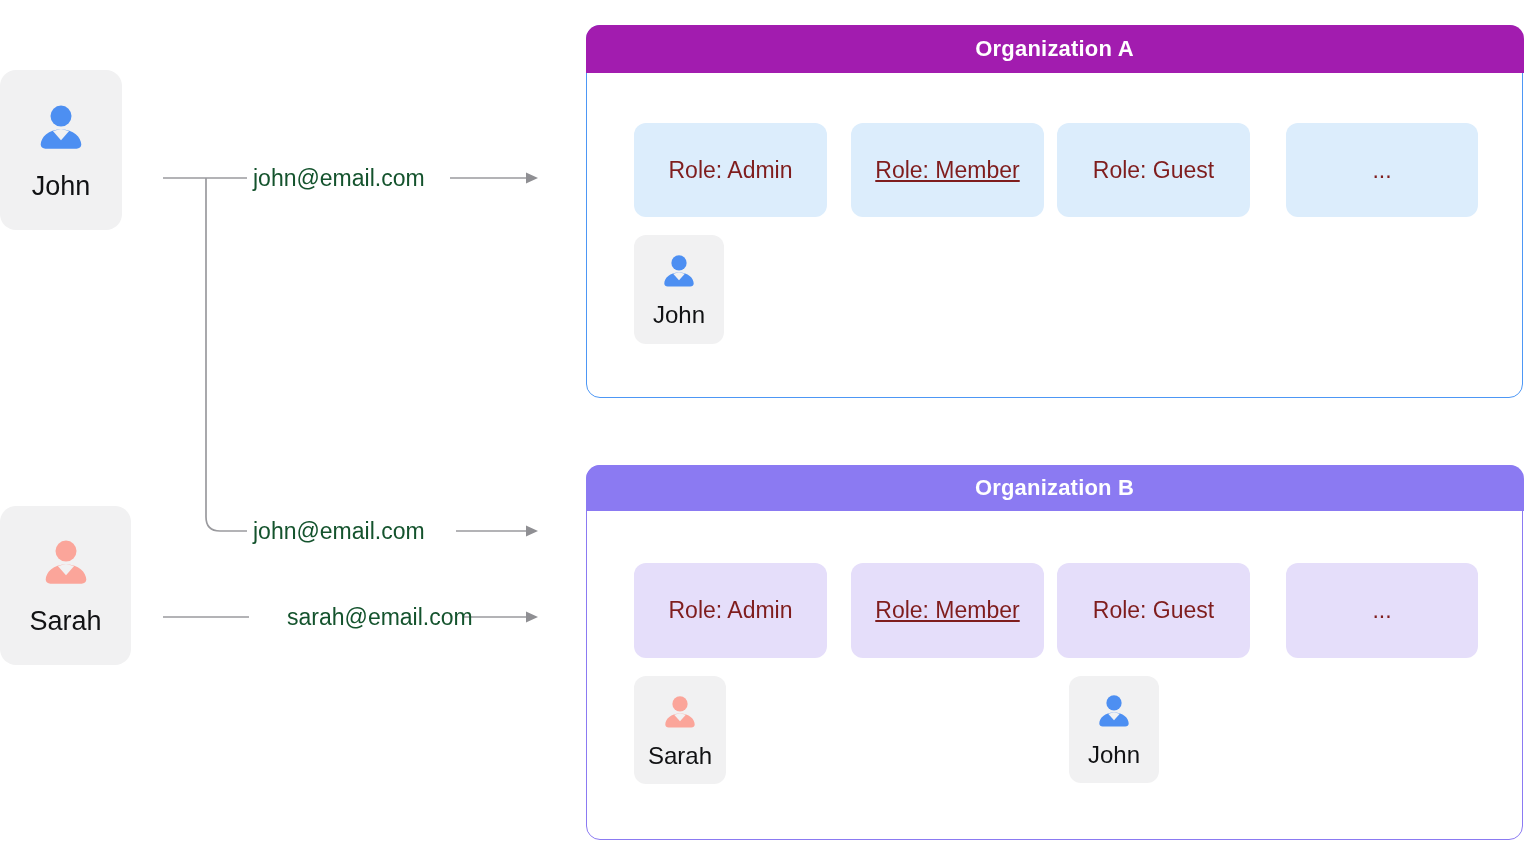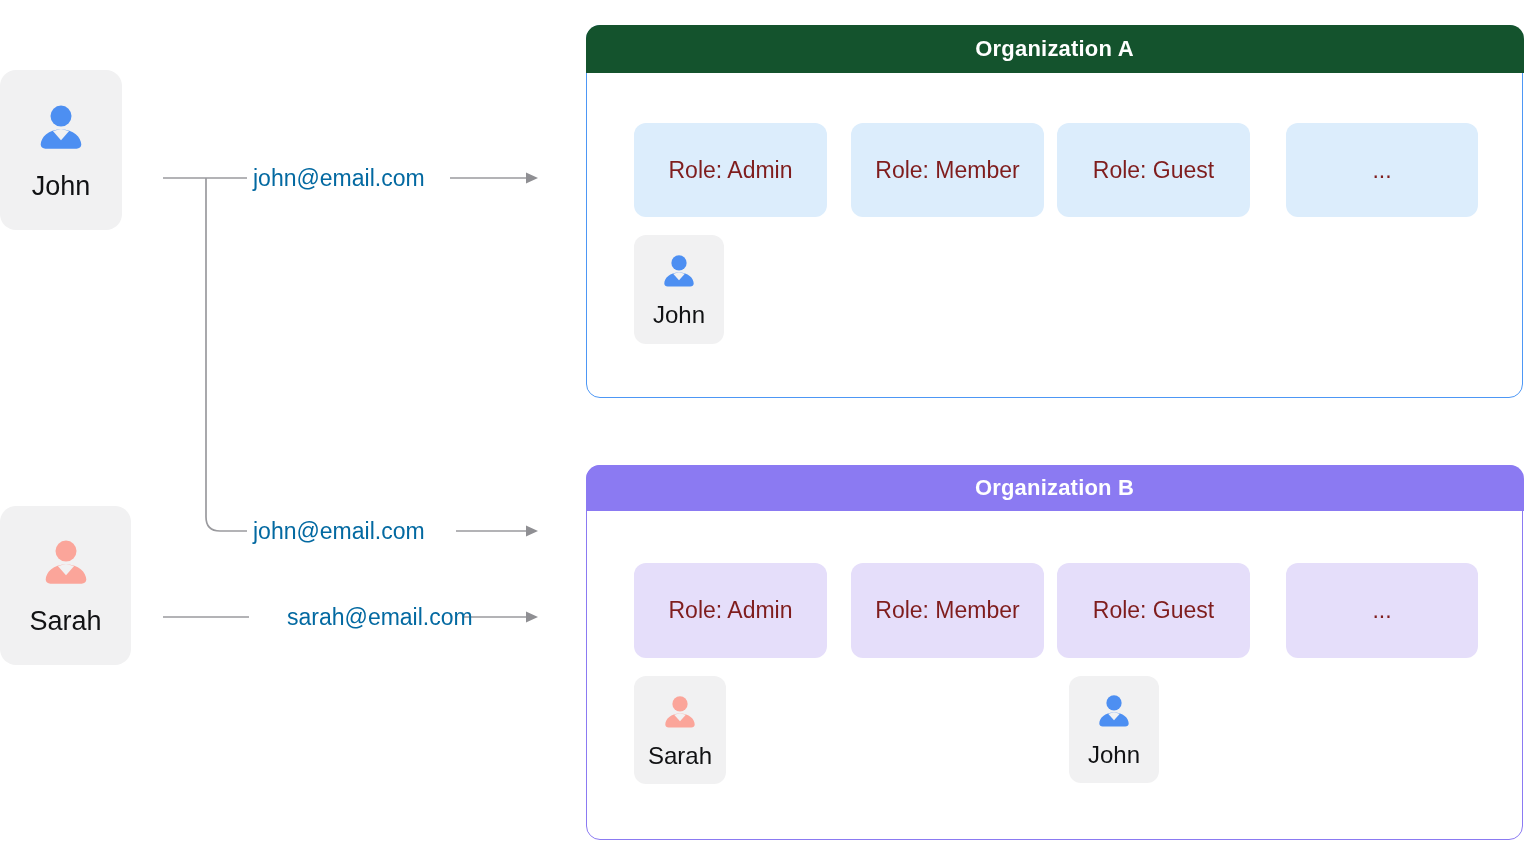--- a/index.html
+++ b/index.html
@@ -19,48 +19,48 @@
   .person-blue circle,.person-blue .pbody{fill:#4d8ff2;}
   .person-pink circle,.person-pink .pbody{fill:#fba59a;}
   .notch-card{fill:#f1f1f2;}
 
   
   .connectors{position:absolute;left:0;top:0;pointer-events:none;}
   .connectors path.wire{stroke:#9a9a9e;stroke-width:1.7;fill:none;}
   .connectors polygon.head{fill:#8f8f93;}
 
   .email-label{
-    position:absolute;font-size:23px;color:#0369a1;line-height:28px;white-space:nowrap;
+    position:absolute;font-size:23px;color:#14532d;line-height:28px;white-space:nowrap;
   }
 
   
   .org{
     position:absolute;left:586px;width:937px;background:#ffffff;
     border-radius:14px;box-sizing:border-box;
   }
   .org-a{top:25px;height:373px;border:1.5px solid #4d97f5;}
   .org-b{top:465px;height:375px;border:1.5px solid #8b7af2;}
   .org-header{
     position:absolute;left:-1.5px;top:-1.5px;right:-1.5px;
     border-radius:14px 14px 0 0;
     display:flex;align-items:center;justify-content:center;
     color:#ffffff;font-size:22px;font-weight:700;letter-spacing:.2px;
   }
-  .org-a .org-header{height:48px;background:#14532d;}
+  .org-a .org-header{height:48px;background:#a21caf;}
   .org-b .org-header{height:46px;background:#8b7af2;}
 
   .role-box{
     position:absolute;top:97px;height:94px;width:193px;border-radius:12px;
     display:flex;align-items:center;justify-content:center;
     font-size:23px;font-weight:500;color:#7f1d1d;
   }
   .org-a .role-box{background:#dcedfc;}
   .org-b .role-box{background:#e5defa;height:95px;}
   .role-1{left:47px;}
-  .role-2{left:264px;}
+  .role-2{left:264px;text-decoration:underline;}
   .role-3{left:470px;}
   .role-4{left:699px;width:192px;}
 
   .member-card{
     position:absolute;background:#f1f1f2;border-radius:12px;
     display:flex;flex-direction:column;align-items:center;justify-content:center;
     gap:9px;
   }
   .member-card .uname{font-size:24px;color:#111214;line-height:1;}
   .org-a .member-john{left:47px;top:209px;width:90px;height:109px;}

